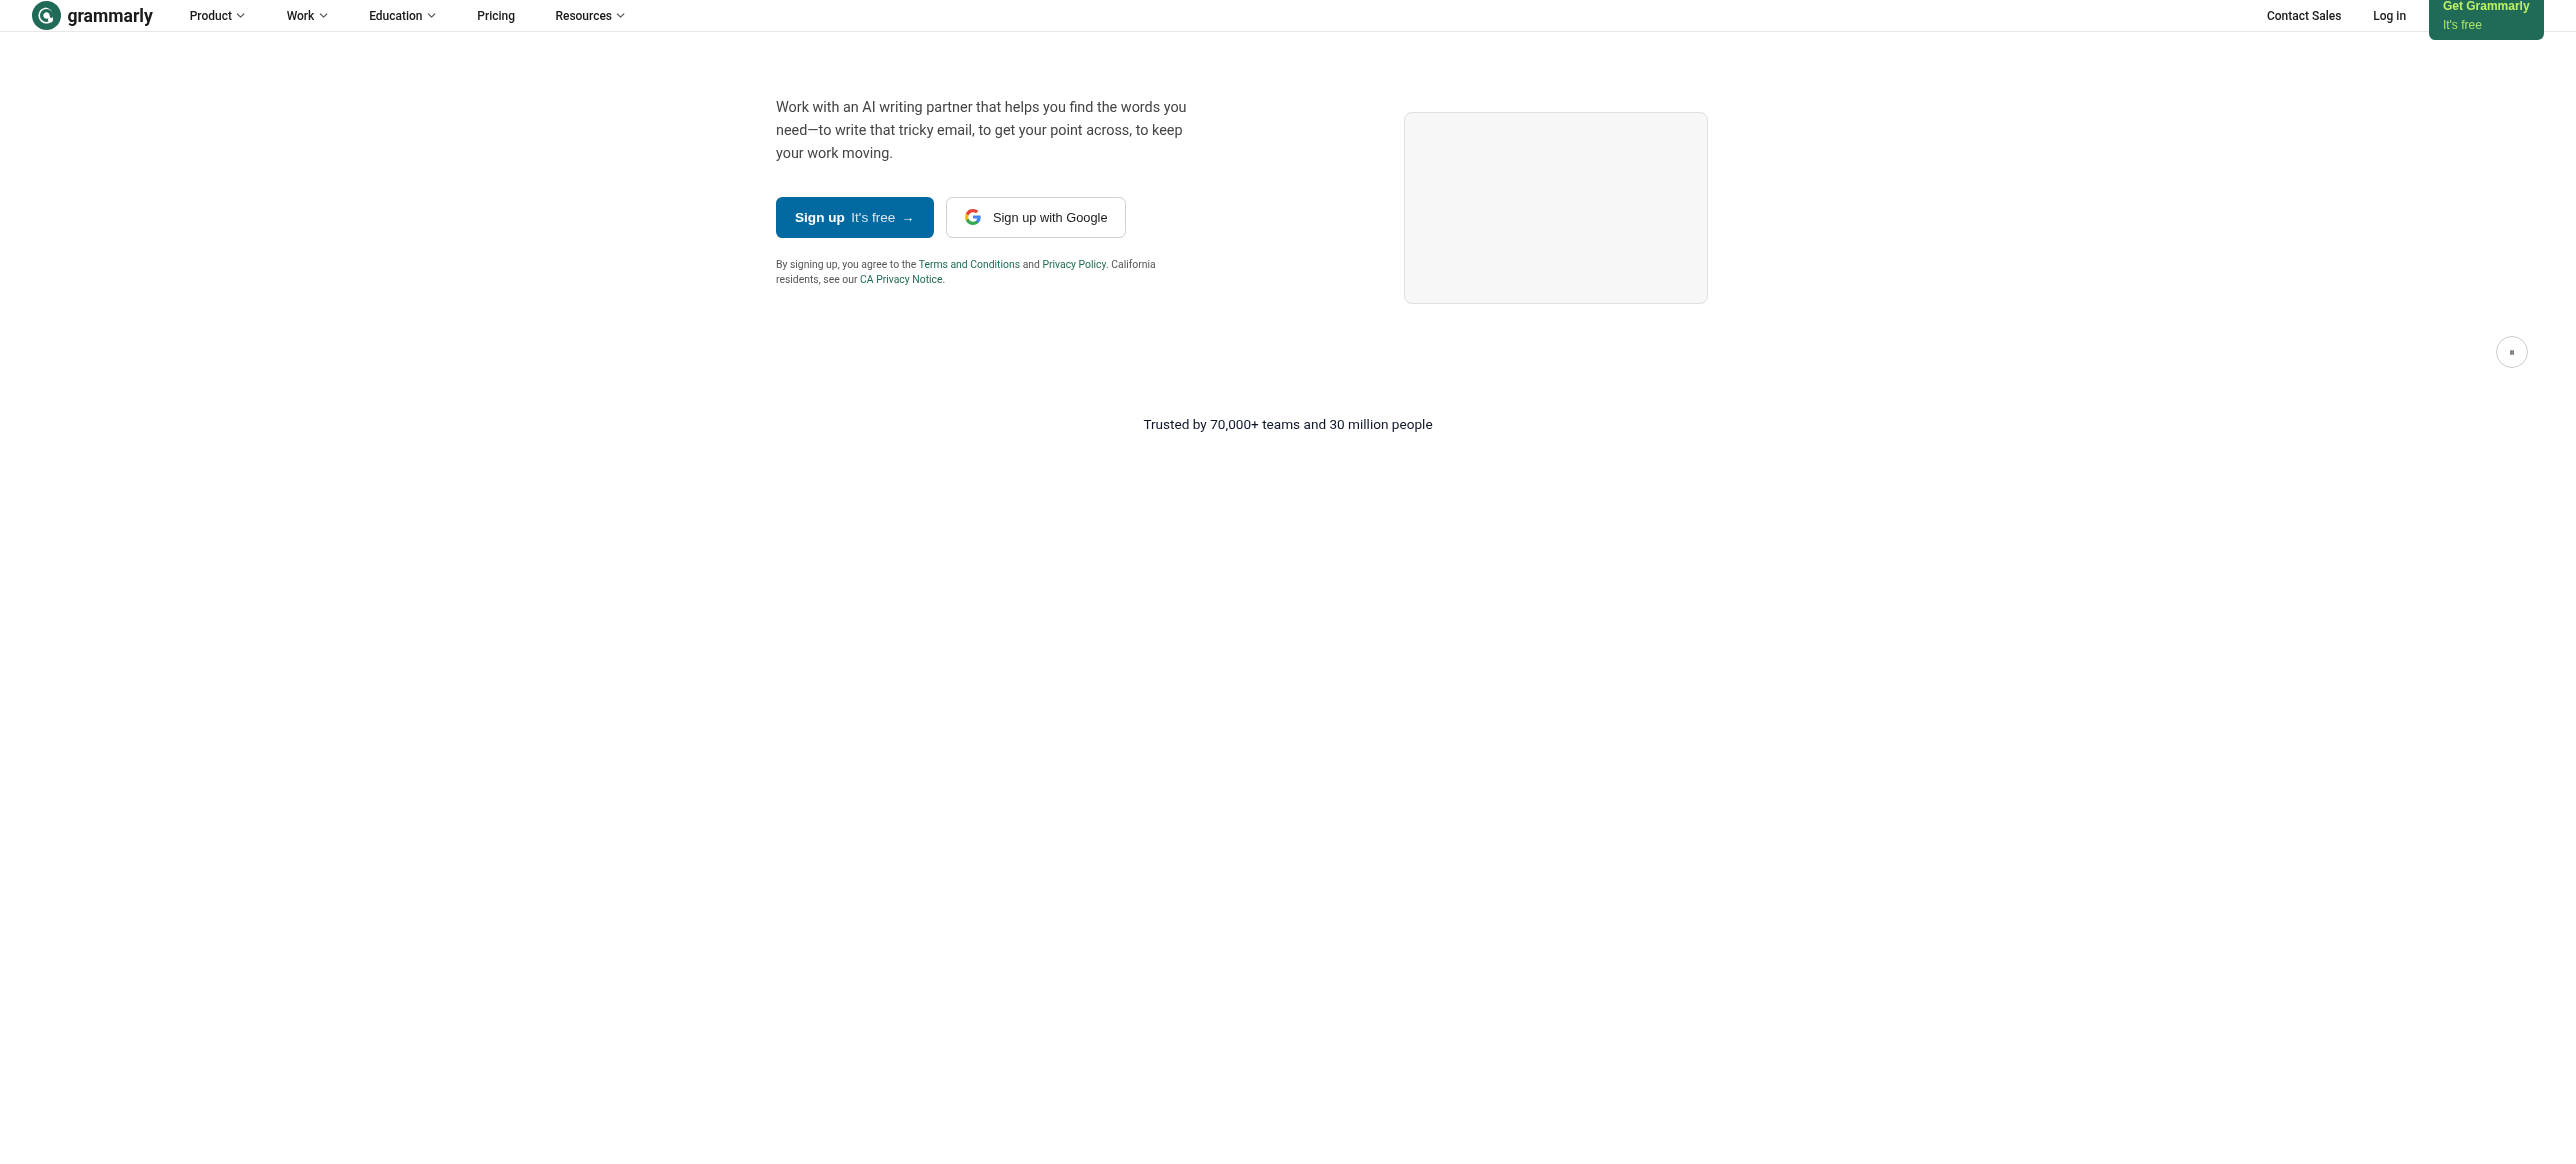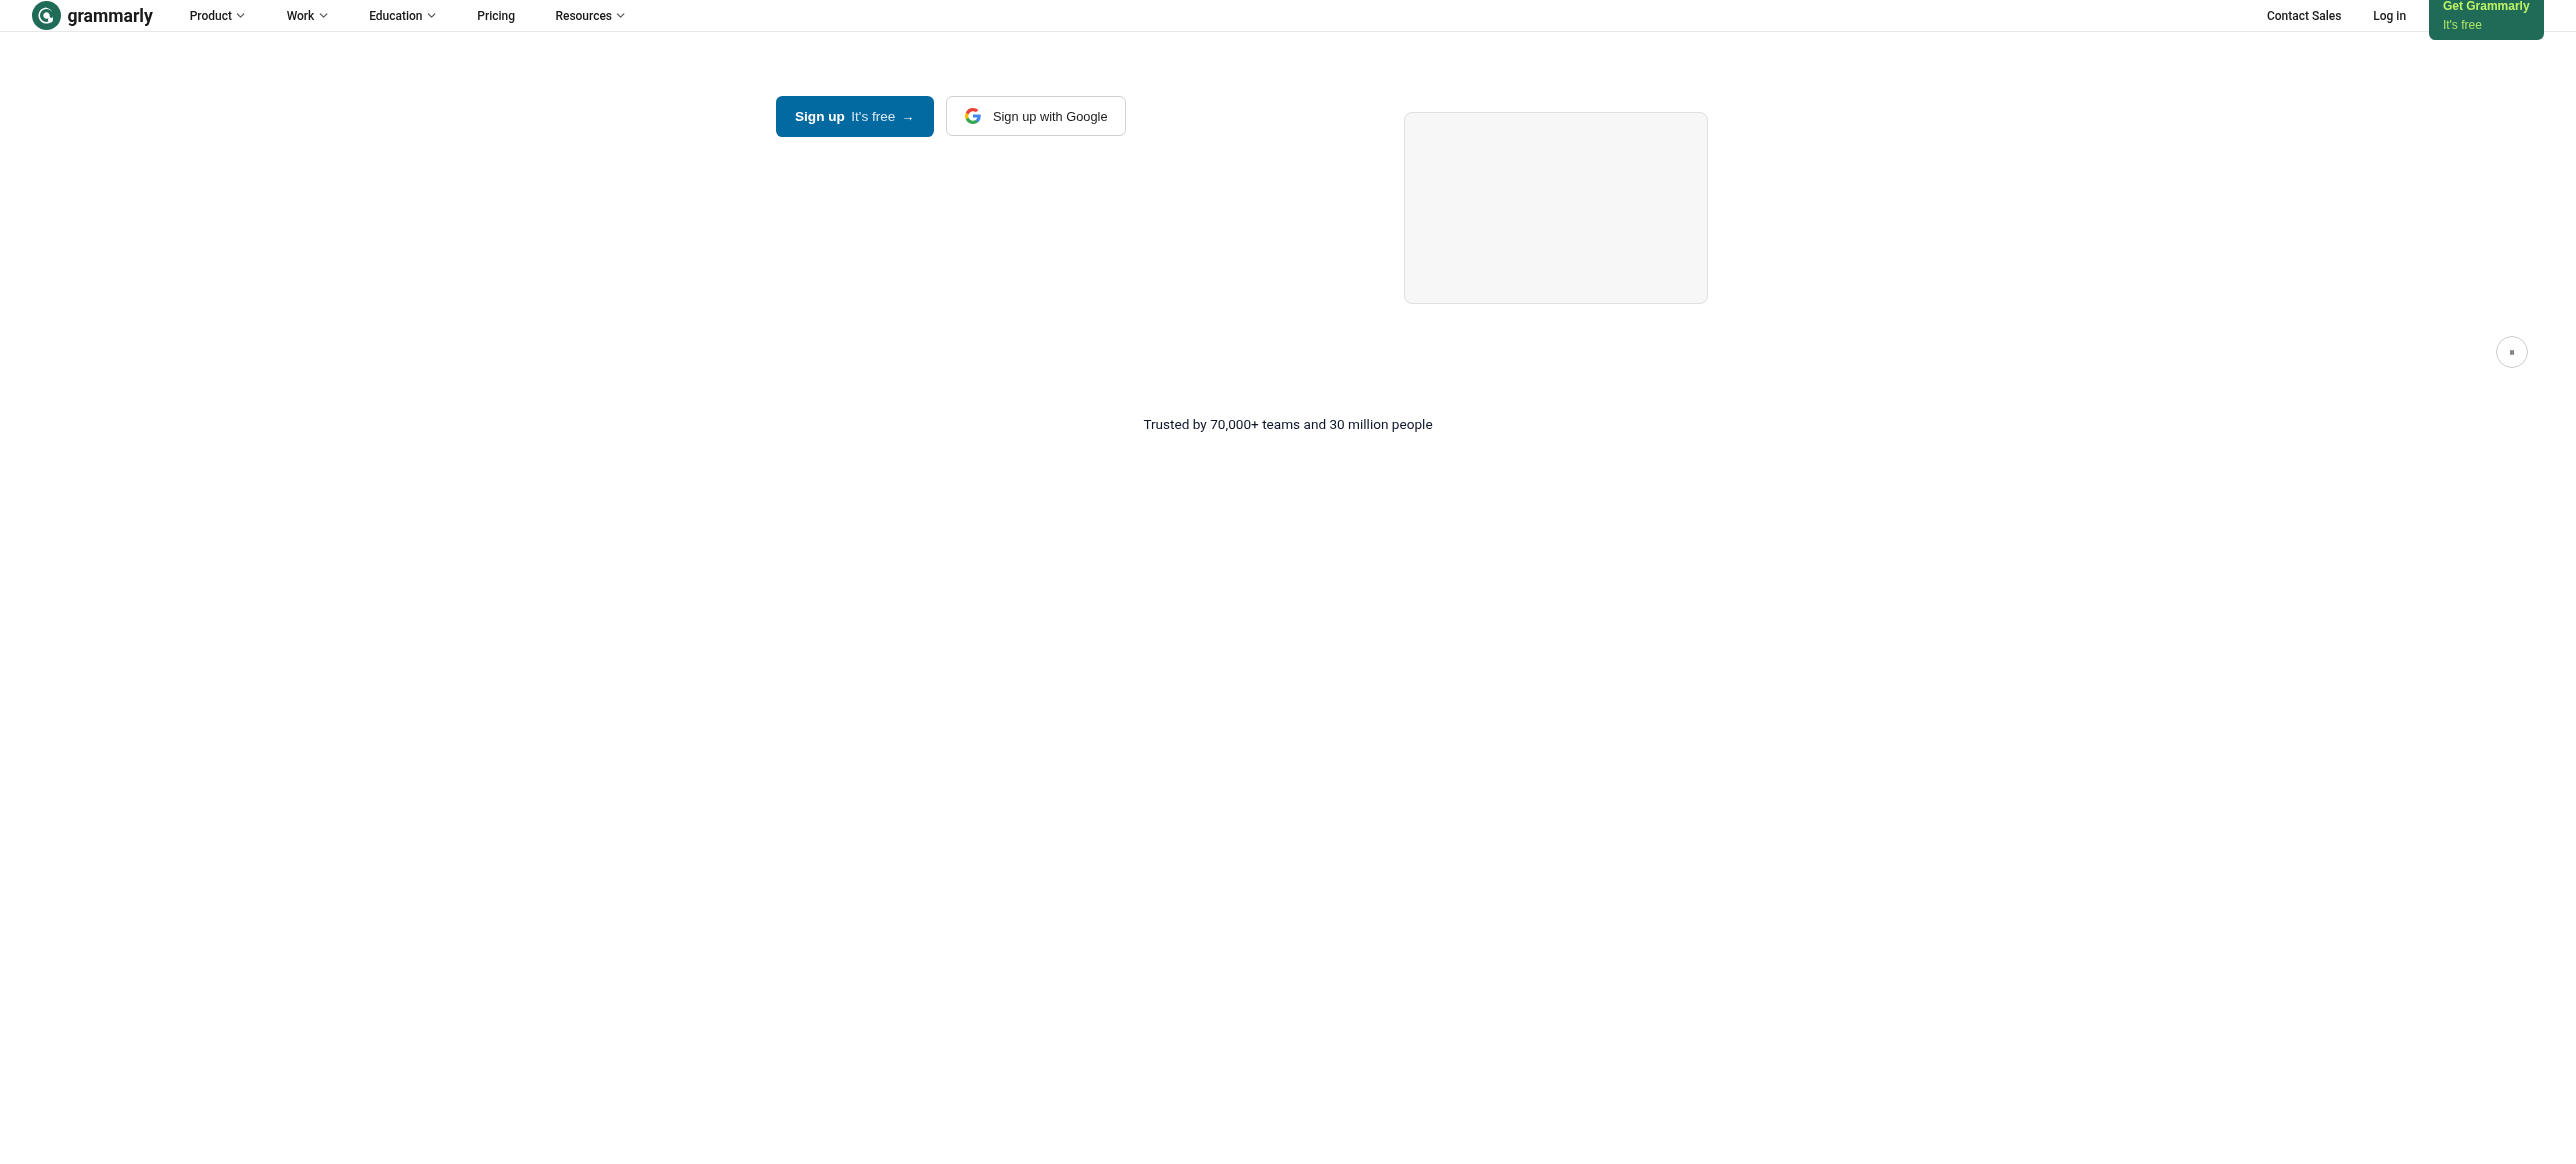--- a/index.html
+++ b/index.html
@@ -314,40 +314,44 @@
     <span class="login-btn">Log in</span>
     <button class="get-grammarly-btn">
       <span class="btn-main-text">Get Grammarly</span>
       <span class="btn-sub-text">It's free</span>
     </button>
   </div>
 </nav>
 
 <section class="hero">
   <div class="hero-left">
+    <p class="hero-subtitle">Work with an AI writing partner that helps you find the words you need—to write that tricky email, to get your point across, to keep your work moving.</p>
 
     <div class="hero-cta-row">
       <button class="signup-free-btn">
         <span class="signup-label">Sign up</span>
         <span class="signup-sub">It's free</span>
         <span class="arrow-icon">→</span>
       </button>
 
       <button class="signup-google-btn">
 
         <svg class="google-g" viewBox="0 0 20 20" fill="none" xmlns="http://www.w3.org/2000/svg">
           <path d="M19.6 10.23c0-.68-.06-1.36-.17-2H10v3.79h5.39a4.6 4.6 0 01-1.99 3.01v2.5h3.22c1.89-1.74 2.98-4.3 2.98-7.3z" fill="#4285F4"></path>
           <path d="M10 20c2.7 0 4.97-.9 6.62-2.42l-3.22-2.5c-.9.6-2.04.96-3.4.96-2.61 0-4.82-1.76-5.61-4.13H1.07v2.58A9.997 9.997 0 0010 20z" fill="#34A853"></path>
           <path d="M4.39 11.91A6.01 6.01 0 014.1 10c0-.66.11-1.3.29-1.91V5.51H1.07A9.997 9.997 0 000 10c0 1.61.38 3.14 1.07 4.49l3.32-2.58z" fill="#FBBC05"></path>
           <path d="M10 3.96c1.47 0 2.79.51 3.82 1.5l2.87-2.87C14.97.99 12.7 0 10 0A9.997 9.997 0 001.07 5.51l3.32 2.58C5.18 5.72 7.39 3.96 10 3.96z" fill="#EA4335"></path>
         </svg>
         <span>Sign up with Google</span>
       </button>
     </div>
 
+    <p class="legal-text">
+      <span>By signing up, you agree to the </span><a class="legal-link" href="#">Terms and Conditions</a><span> and </span><a class="legal-link" href="#">Privacy Policy</a><span>. California residents, see our </span><a class="legal-link" href="#">CA Privacy Notice</a><span>.</span>
+    </p>
   </div>
 
   <div class="hero-right">
     <div class="demo-card"></div>
   </div>
 </section>
 
 <div class="pause-btn-container">
   <button class="pause-btn">
     <span>⏸</span>

